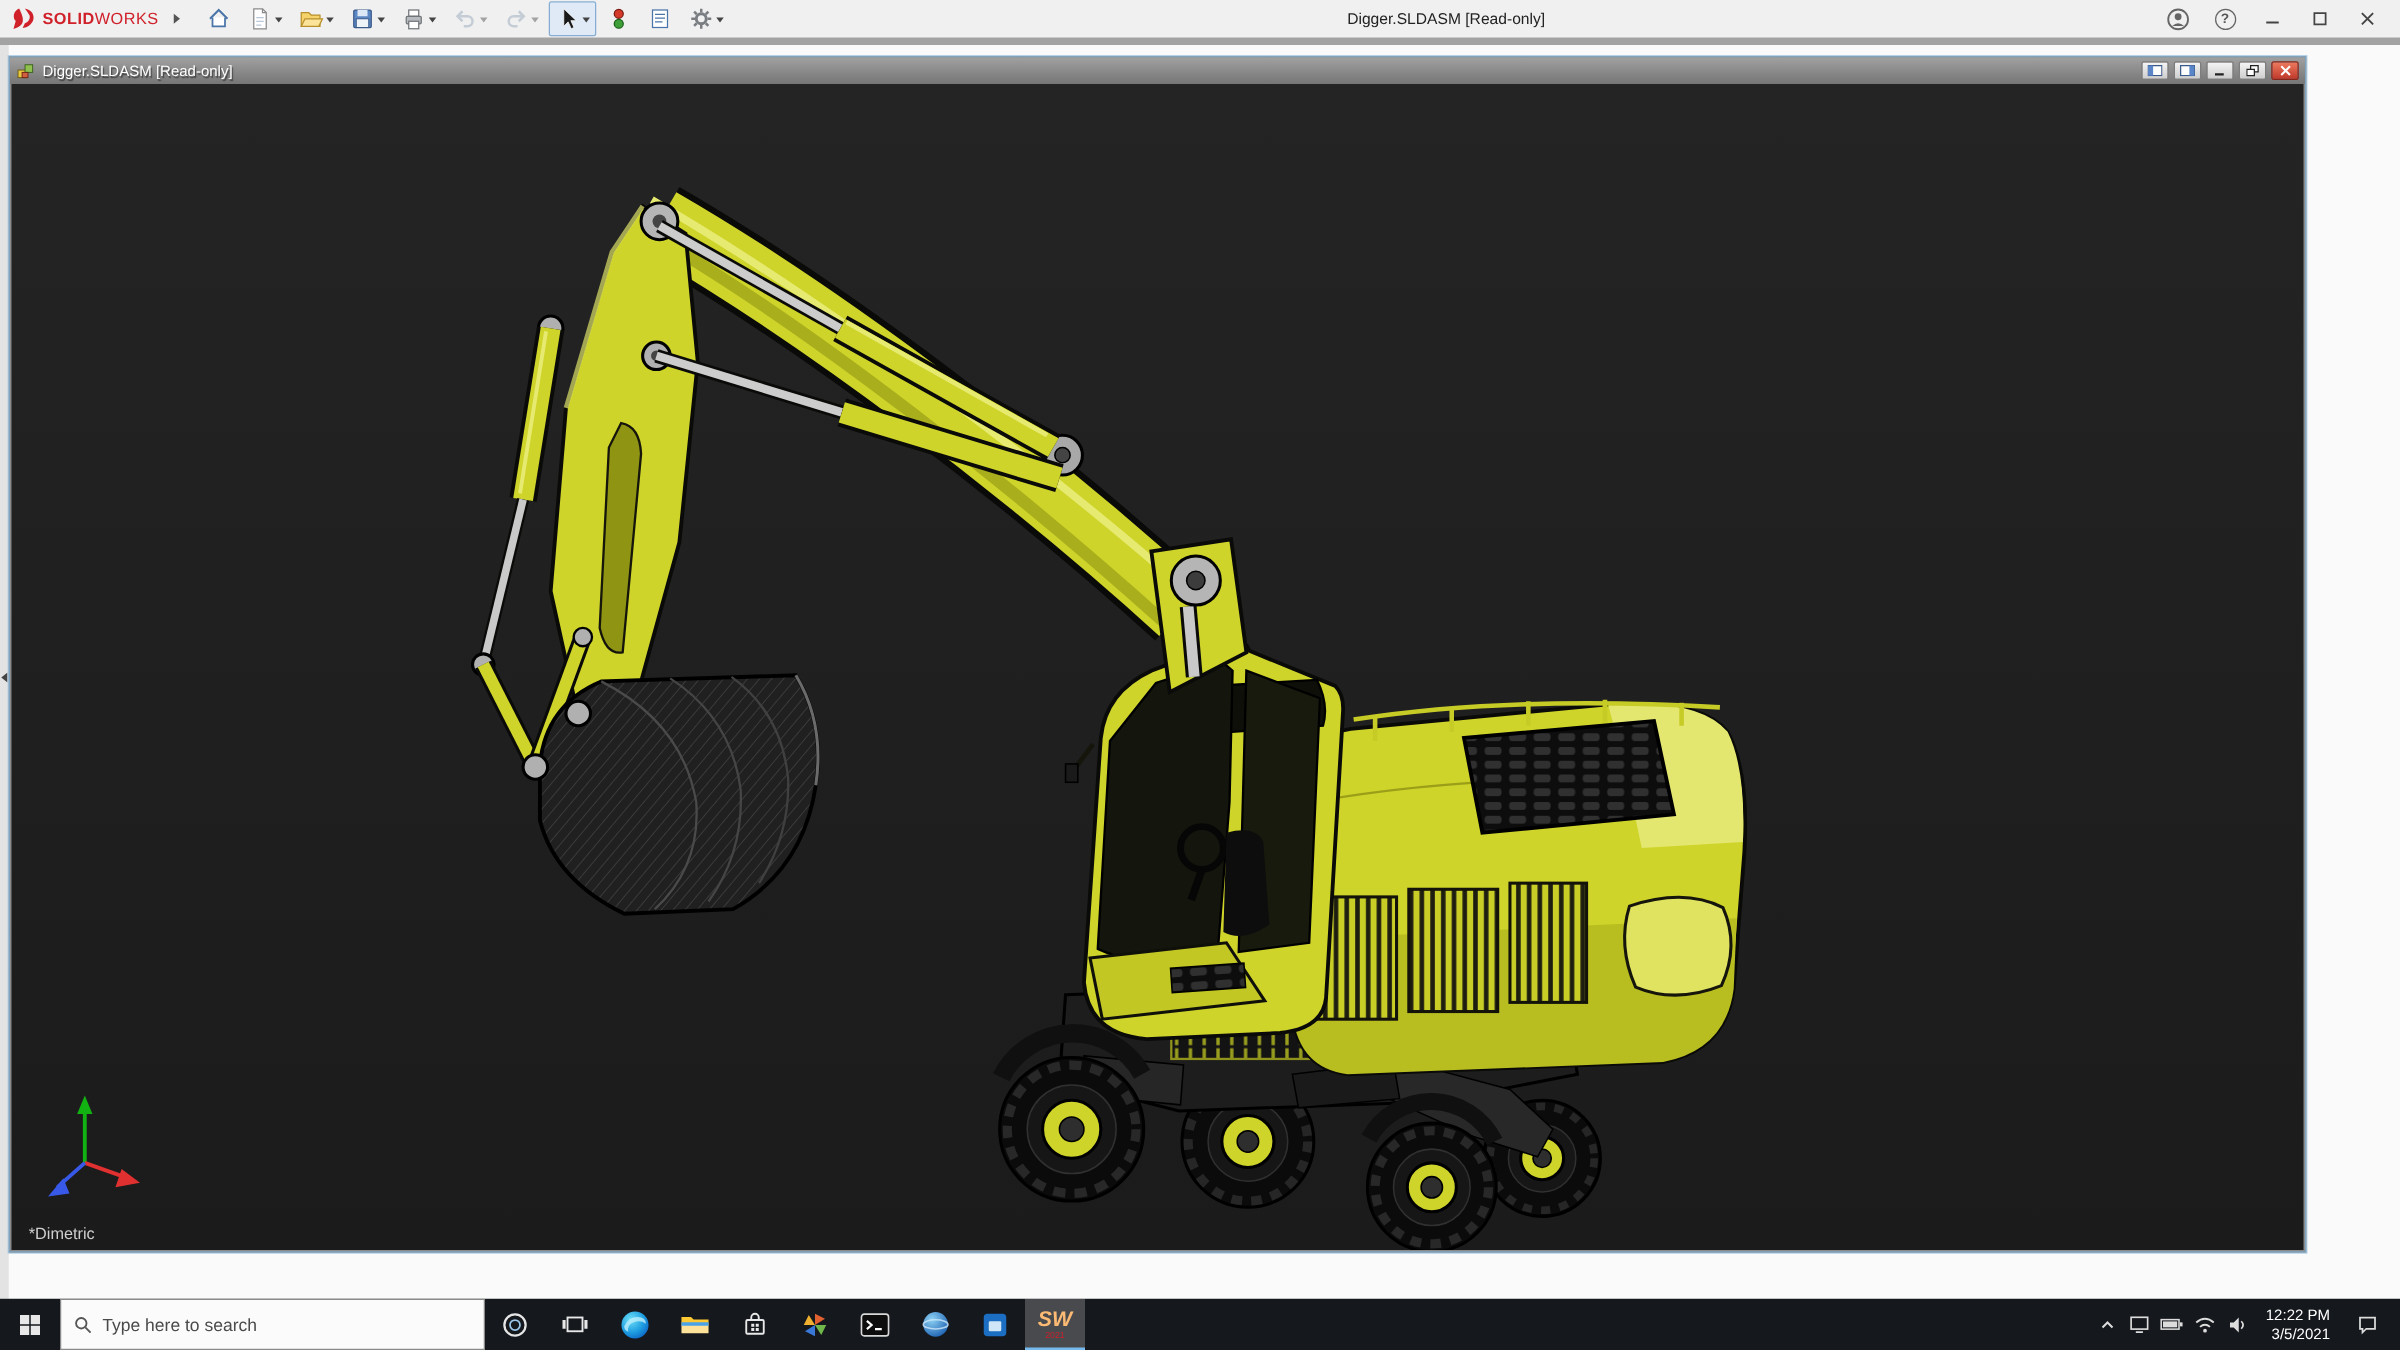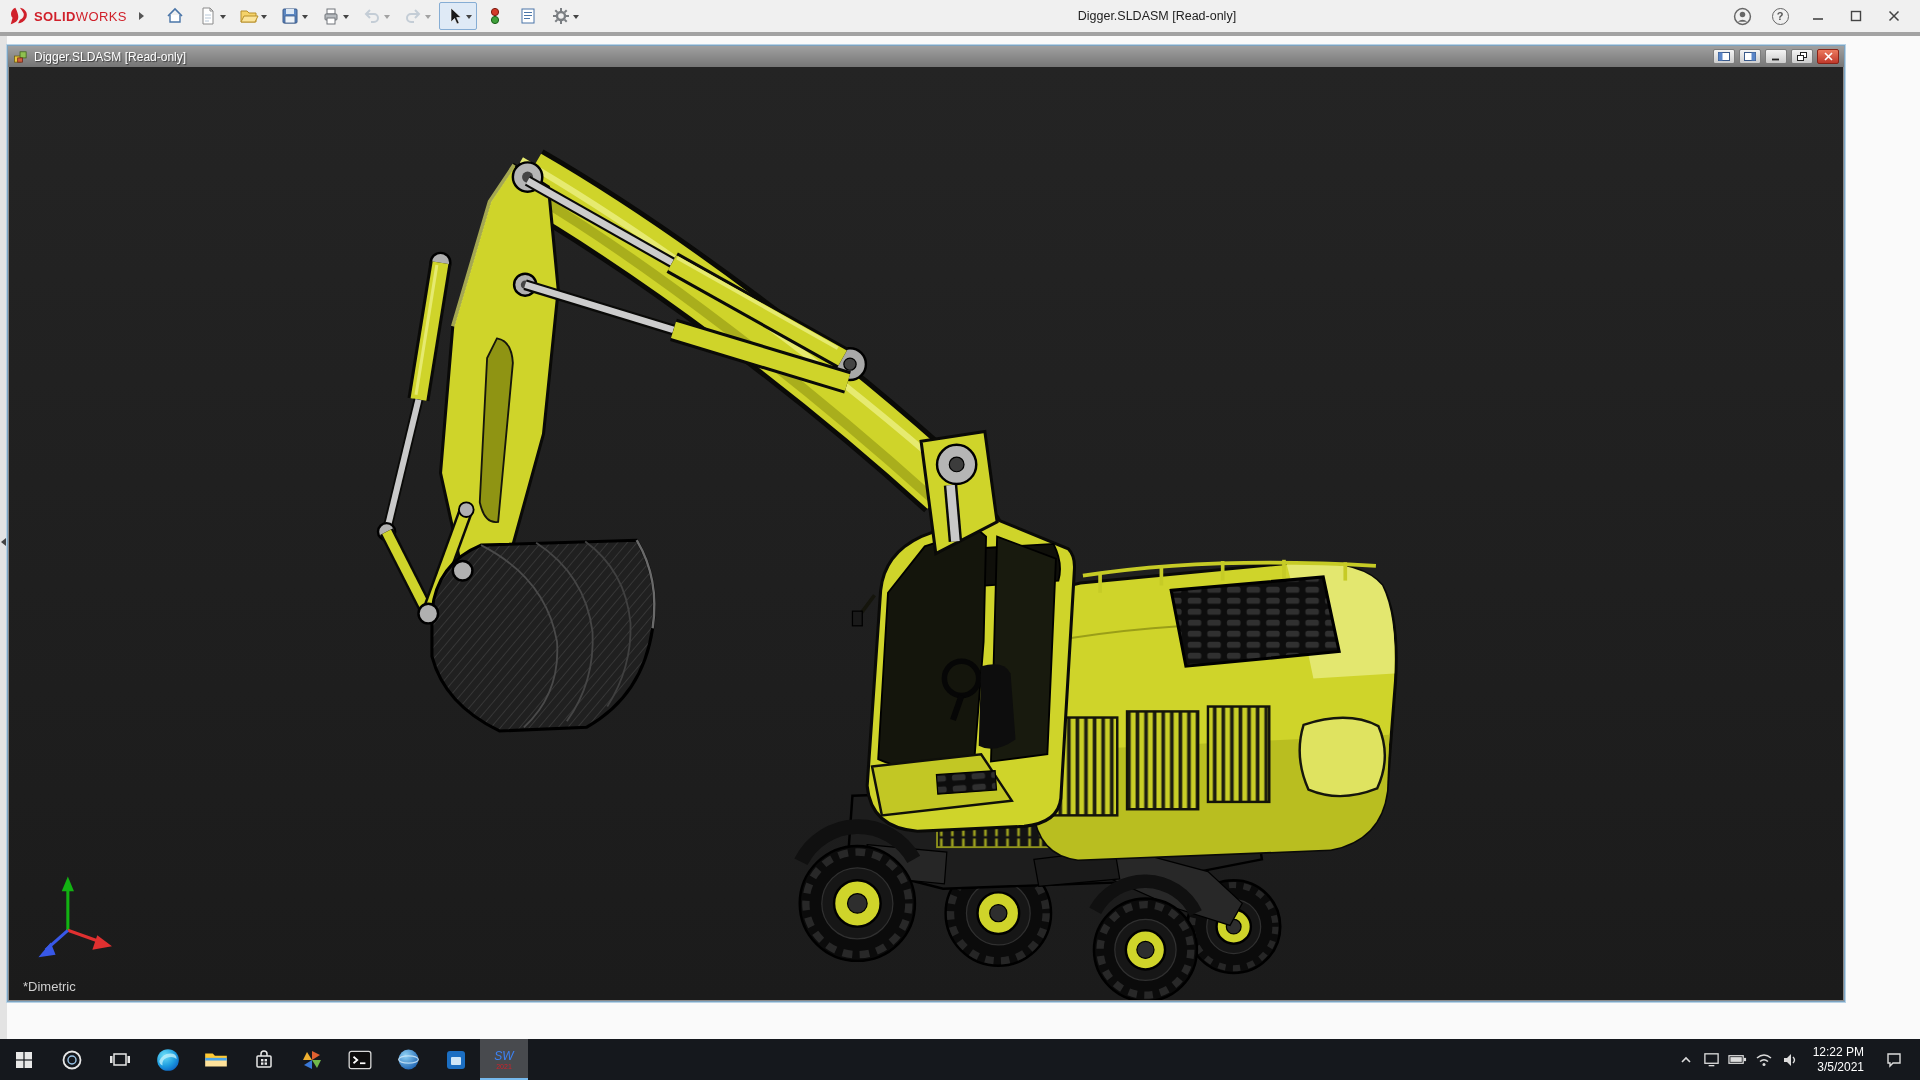--- a/index.html
+++ b/index.html
@@ -1,20 +1,20 @@
 <!DOCTYPE html>
 <html><head>
 <meta charset="utf-8">
 <style>
   *{margin:0;padding:0;box-sizing:border-box}
   html,body{width:1920px;height:1080px;overflow:hidden;font-family:"Liberation Sans","DejaVu Sans",sans-serif;user-select:none}
   .screen{position:relative;width:1920px;height:1080px;background:#fff}
 
   
-  .titlebar{position:absolute;top:0;left:0;right:0;height:36px;background:#f0f0f0;border-bottom:4px solid #a3a3a3;display:flex;align-items:center;padding:0 8px;z-index:30}
+  .titlebar{position:absolute;top:0;left:0;right:0;height:36px;background:#f0f0f0;border-bottom:6px solid #a3a3a3;display:flex;align-items:center;padding:0 8px;z-index:30}
   .hdr-left{display:flex;align-items:center;gap:6px}
   .brand{display:flex;align-items:center;gap:4px;margin-right:4px}
   .brand-bold{color:#d0202a;font-weight:bold;font-size:13px;letter-spacing:.4px}
   .brand-light{color:#d0202a;font-weight:normal;font-size:13px;letter-spacing:.4px}
   .flyout-arrow{width:0;height:0;border-top:4px solid transparent;border-bottom:4px solid transparent;border-left:5px solid #555;margin:0 10px 0 2px;cursor:pointer}
   .toolbar{display:flex;align-items:center;gap:3px}
   .toolbar button{display:flex;align-items:center;gap:2px;height:28px;padding:0 4px;border:1px solid transparent;background:transparent;border-radius:2px;cursor:pointer}
   .toolbar button.active{background:#dfeaf6;border-color:#86add4}
   .toolbar button.disabled{opacity:.45}
   .caret{width:0;height:0;border-left:3.5px solid transparent;border-right:3.5px solid transparent;border-top:4px solid #444;margin-top:2px}
@@ -41,21 +41,21 @@
 
   
   .taskbar{position:absolute;left:0;right:0;bottom:0;height:41px;background:#15181d;display:flex;align-items:stretch;z-index:40}
   .tb-slot{width:48px;display:flex;align-items:center;justify-content:center;cursor:pointer}
   .search-box{width:340px;background:#fbfbfb;border:1px solid #8a8a8a;display:flex;align-items:center;gap:8px;padding:0 10px;cursor:text}
   .search-box input{border:none;outline:none;background:transparent;font-size:14px;color:#333;width:100%;font-family:"Liberation Sans",sans-serif}
   .search-box input::placeholder{color:#4a4a4a}
   .tb-spacer{flex:1}
   .sw-slot{background:rgba(255,255,255,.22);box-shadow:inset 0 -2px 0 #76b9ed}
   .sw-badge{display:flex;flex-direction:column;align-items:center;line-height:1}
-  .sw-letters{color:#3b82f6;font-weight:normal;font-style:italic;font-size:12px}
+  .sw-letters{color:#fdba74;font-weight:bold;font-style:italic;font-size:17px}
   .sw-year{color:#d0202a;font-size:7px;margin-top:1px}
   .tray{display:flex;align-items:center}
   .tray .tb-slot{width:26px}
   .clock{display:flex;flex-direction:column;justify-content:flex-end;align-items:flex-end;color:#fff;font-size:12px;line-height:1.25;padding:0 10px;cursor:default;text-align:right}
   .show-desktop{width:6px;border-left:1px solid #3a3e44;cursor:pointer}
 </style>
 </head>
 <body>
 
 <div class="screen">
@@ -410,20 +410,27 @@
 
   <footer class="taskbar">
     <div class="tb-slot">
       <svg width="18" height="18" viewBox="0 0 18 18">
         <rect x="1" y="1" width="7.4" height="7.4" fill="#e8e8e8"></rect>
           <rect x="9.6" y="1" width="7.4" height="7.4" fill="#e8e8e8"></rect>
         <rect x="1" y="9.6" width="7.4" height="7.4" fill="#e8e8e8"></rect>
           <rect x="9.6" y="9.6" width="7.4" height="7.4" fill="#e8e8e8"></rect>
       </svg>
     </div>
+    <div class="search-box">
+      <svg width="16" height="16" viewBox="0 0 16 16">
+          <circle cx="6.5" cy="6.5" r="4.5" fill="none" stroke="#555" stroke-width="1.6"></circle>
+          <line x1="10" y1="10" x2="14.5" y2="14.5" stroke="#555" stroke-width="1.6"></line>
+        </svg>
+      <input placeholder="Type here to search" style="">
+    </div>
     <div class="tb-slot">
       <svg width="22" height="22" viewBox="0 0 22 22">
           <circle cx="11" cy="11" r="8.5" fill="none" stroke="#e6e6e6" stroke-width="1.8"></circle>
           <circle cx="11" cy="11" r="4" fill="none" stroke="#9ac4e8" stroke-width="1.4"></circle>
         </svg>
     </div>
     <div class="tb-slot">
       <svg width="24" height="24" viewBox="0 0 24 24">
           <rect x="6" y="6" width="12" height="11" fill="none" stroke="#e8e8e8" stroke-width="1.5"></rect>
           <rect x="2" y="8" width="2.5" height="7" fill="#e8e8e8"></rect>

